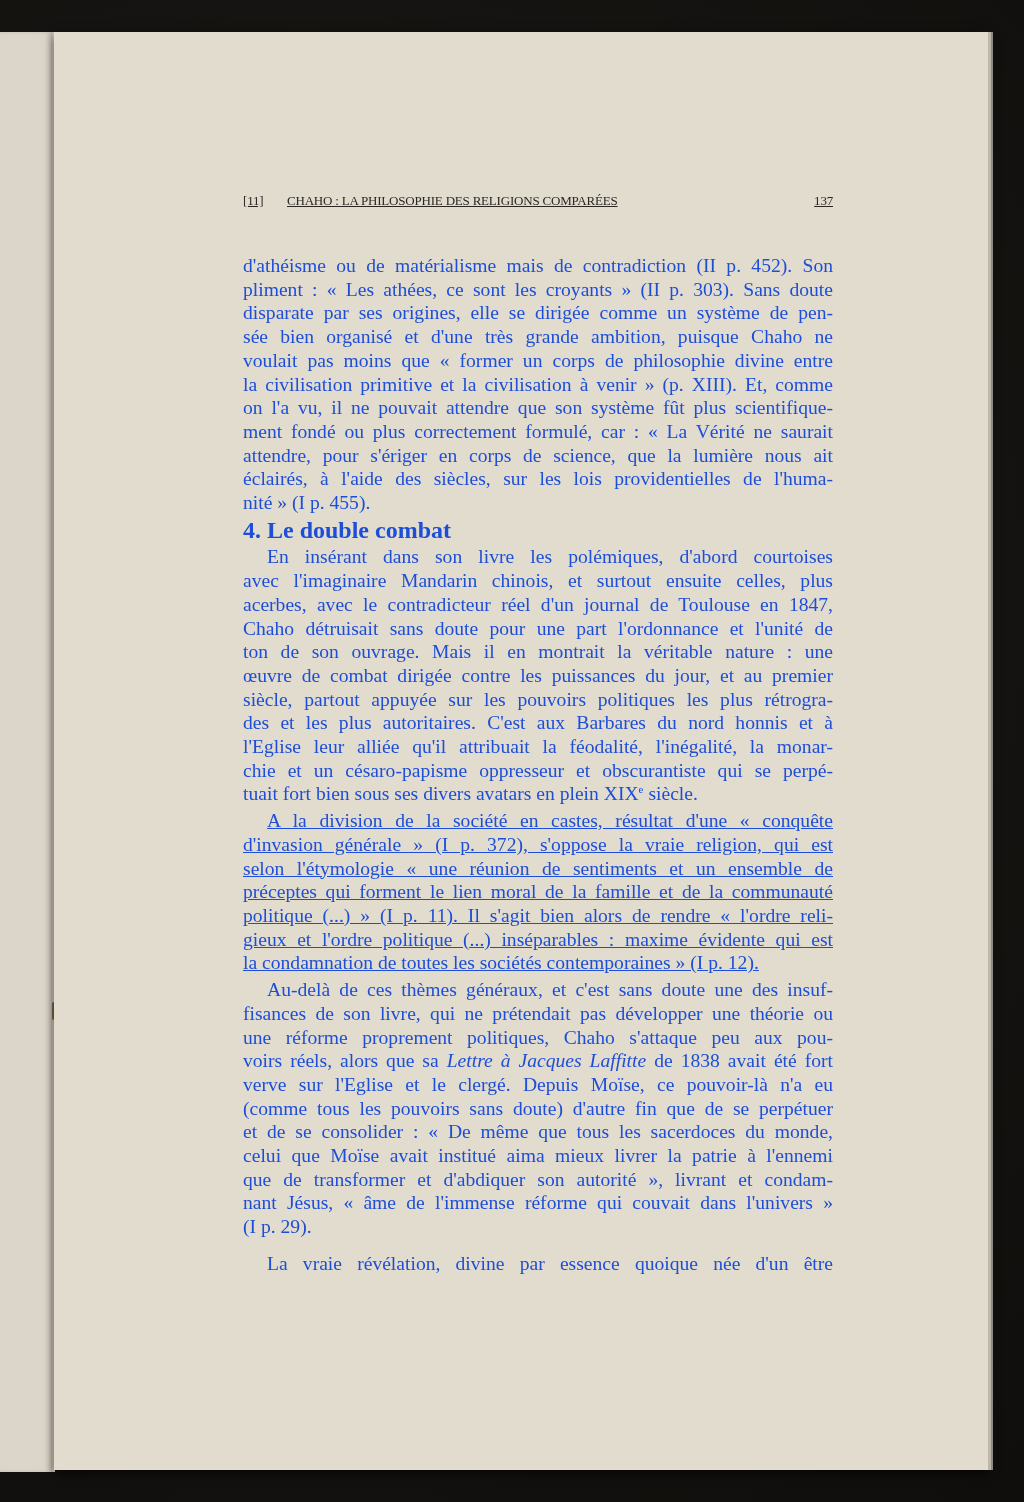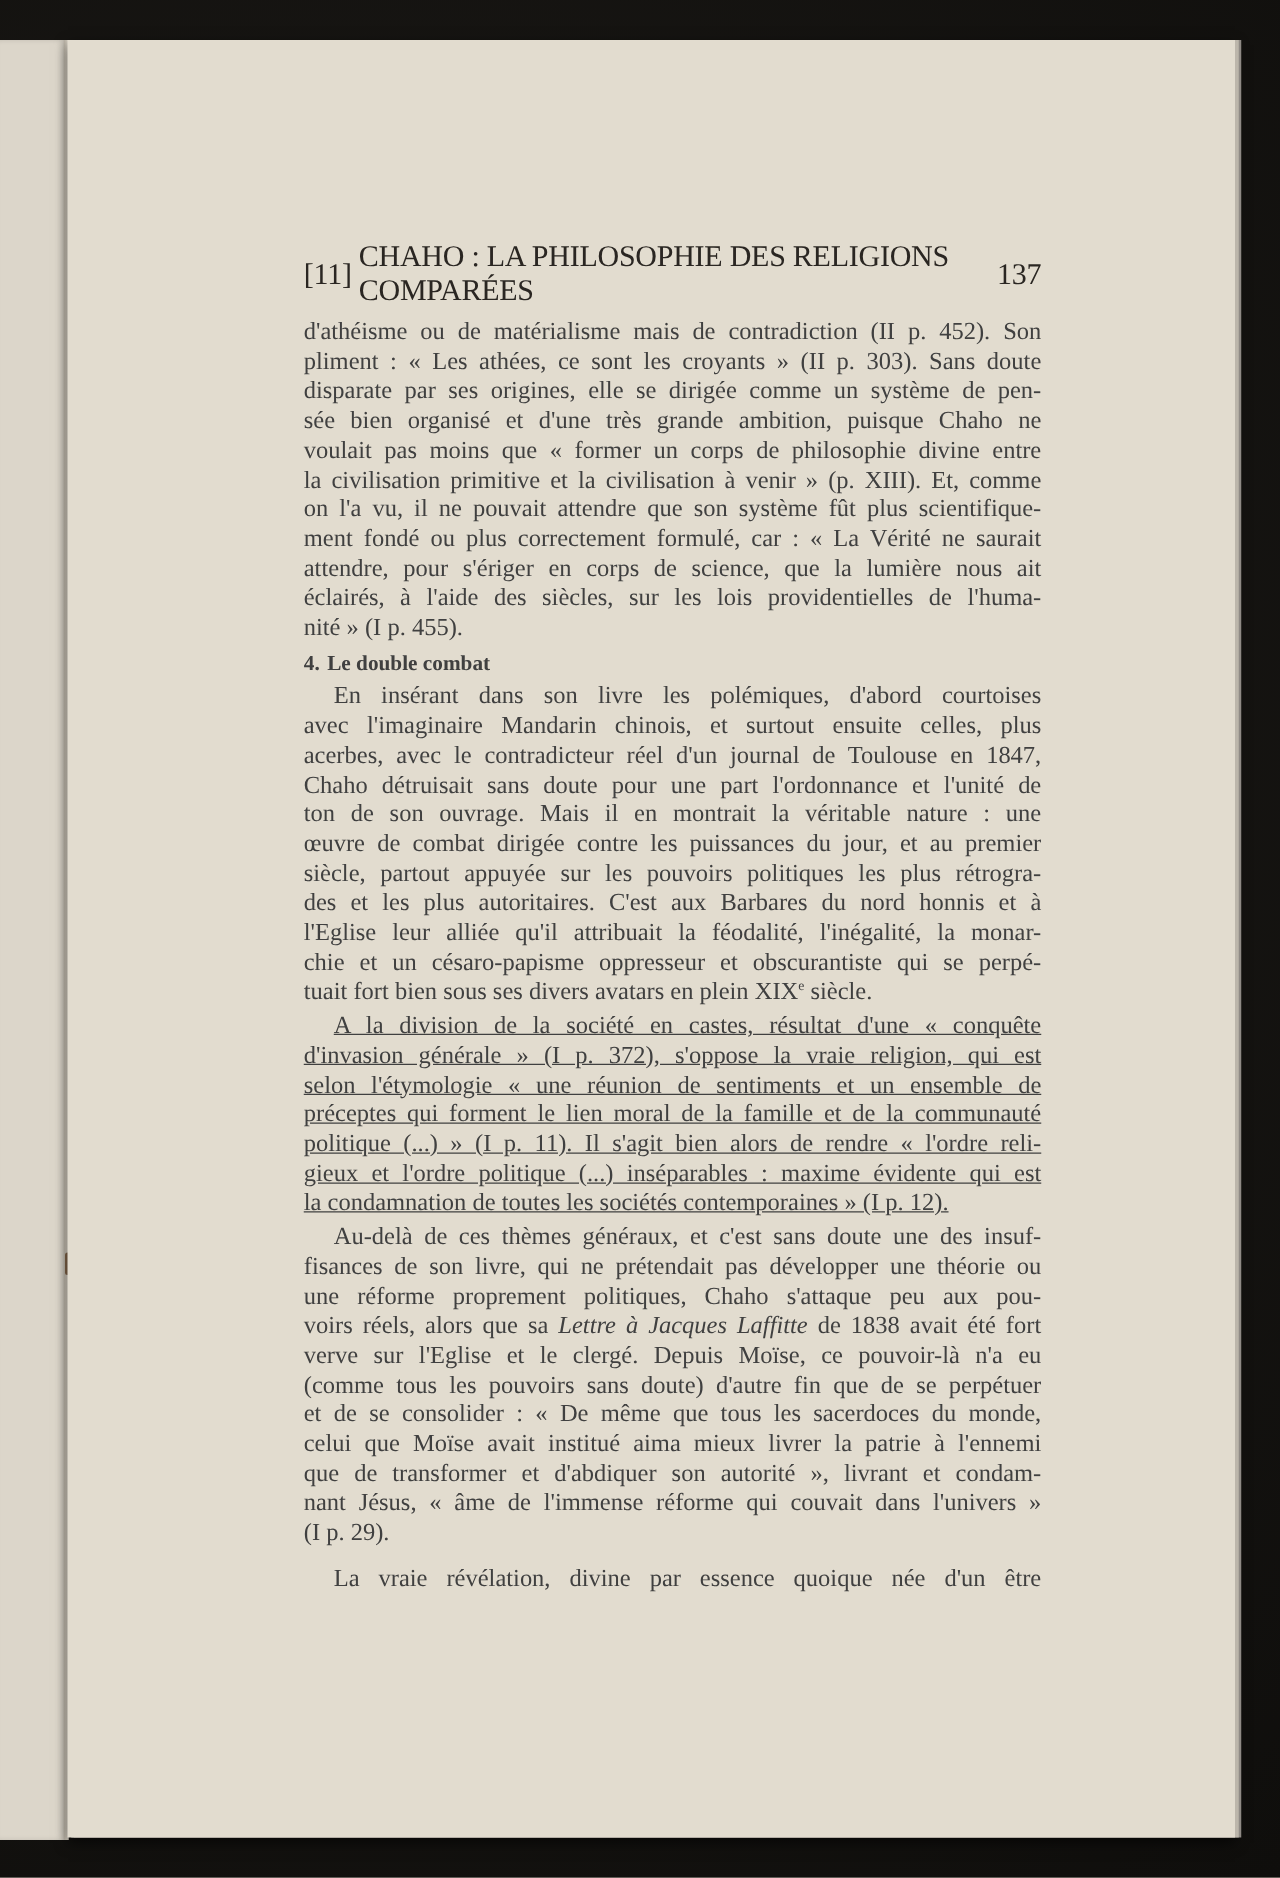--- a/index.html
+++ b/index.html
@@ -25,36 +25,36 @@
     position: absolute; left: 52px; top: 1002px; width: 4px; height: 18px;
     background: #6b4a2a; border-radius: 2px; opacity: 0.8;
   }
   .right-page {
     position: absolute; left: 54px; top: 32px; width: 934px; height: 1438px;
     background: #e2dccf;
     box-shadow: 3px 0 0 #bcb6ab, 5px 0 0 #8f8a85, 0 4px 10px rgba(0,0,0,0.6);
   }
   .header {
     position: absolute; left: 189px; top: 161px; width: 590px;
-    font-size: 24px; color: #2a2622; letter-spacing: -0.2px;
-    display: flex; align-items: center;
+    font-size: 13px; color: #2a2622; letter-spacing: -0.2px;
+    display: flex; align-items: flex-start; text-decoration: underline;
   }
   .header .sect { width: 44px; }
   .header .run { flex: 1; }
   .header .pnum { text-align: right; }
   .body {
     position: absolute; left: 189px; top: 222px; width: 590px;
-    font-size: 19.6px; line-height: 23.7px; color: #404040;
+    font-size: 19.6px; line-height: 23.7px; color: #1d4ed8;
     text-align: justify;
   }
   .body p { margin: 0; text-indent: 0; }
   .body p.ind { text-indent: 24px; text-decoration: underline; }
   .body p + p.ind { margin-top: 3px; }
   .body h3 {
-    margin: 4px 0 3px 0; font-size: 17px; font-weight: bold; line-height: 23.7px;
+    margin: 4px 0 3px 0; font-size: 24px; font-weight: bold; line-height: 23.7px;
   }
   .body h3 .num { margin-right: 6px; }
   sup { font-size: 11px; vertical-align: 7px; line-height: 0; }
   .line { display: block; text-align: justify; text-align-last: justify; }
   .line.last { text-align-last: left; }
 </style>
 </head>
 <body>
 
 <div class="bg-speckle"></div>

